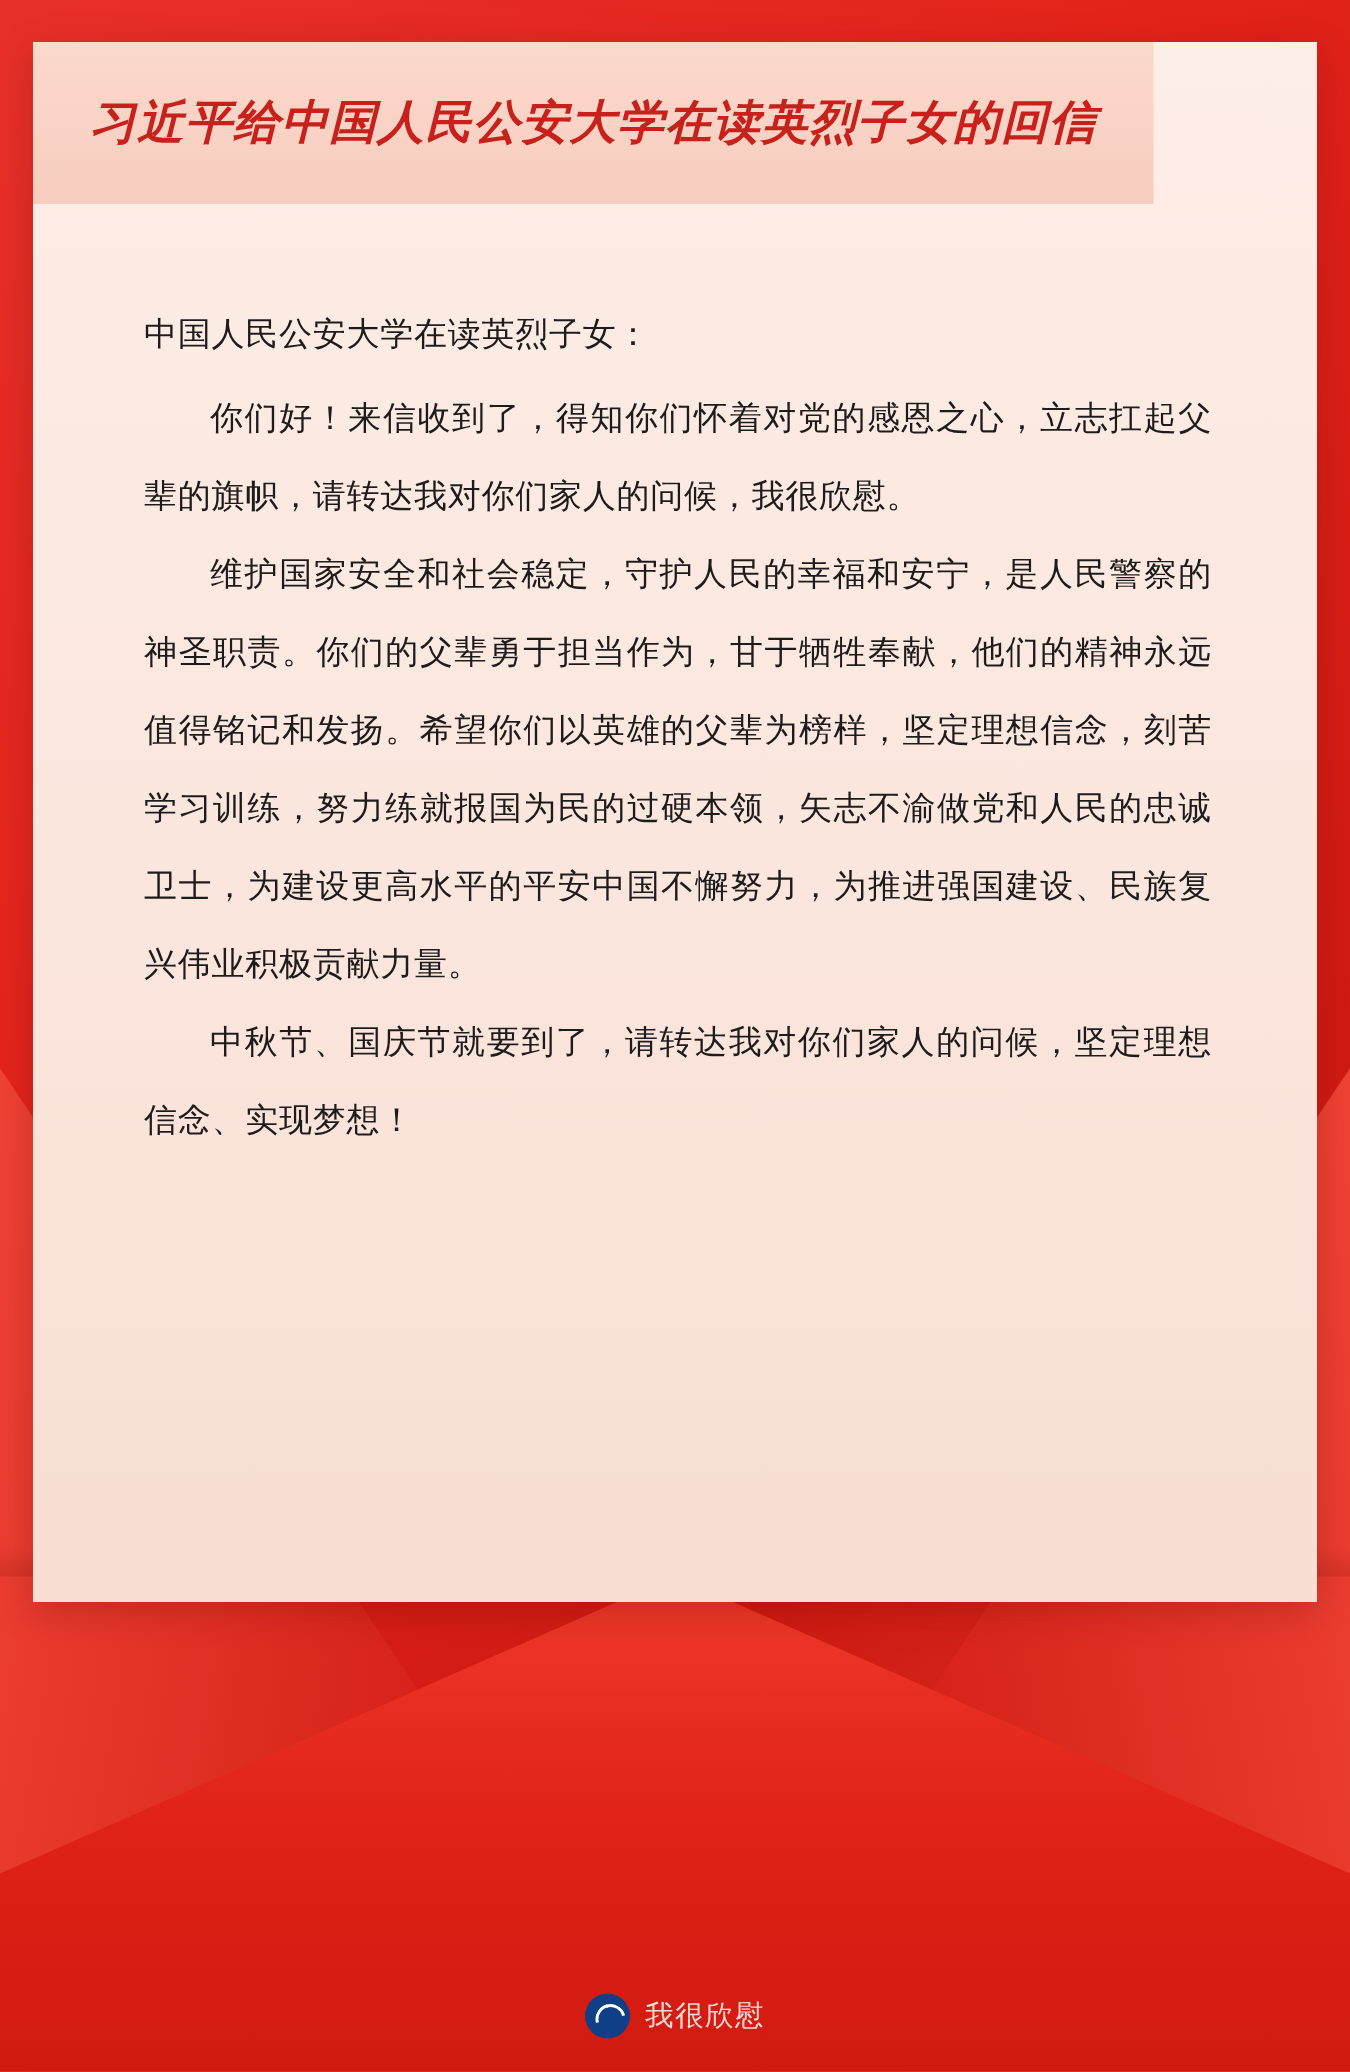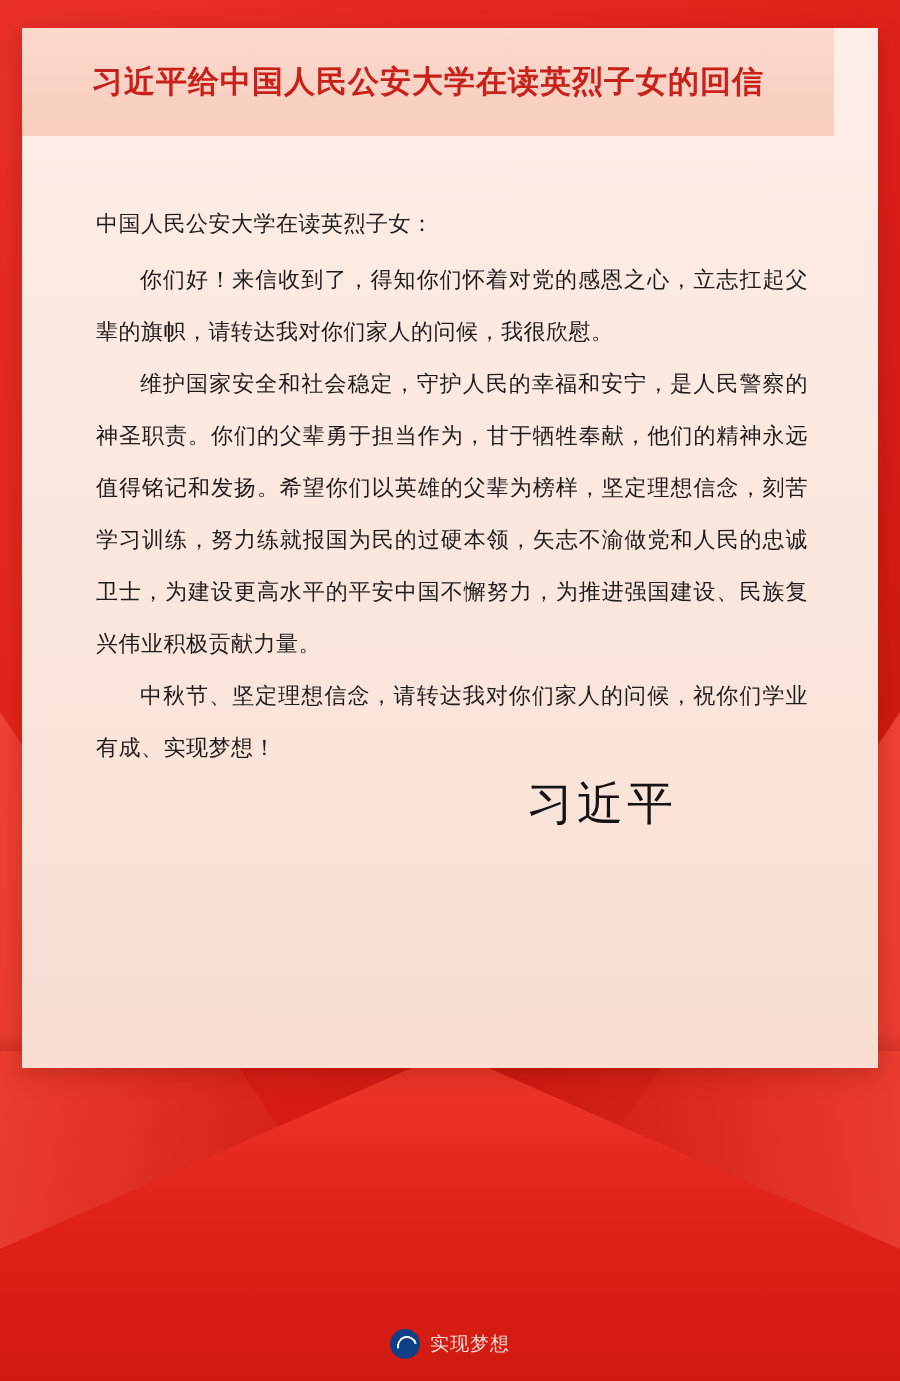--- a/index.html
+++ b/index.html
@@ -74,26 +74,27 @@
     width: 856px;
     height: 1040px;
     background: linear-gradient(180deg, #fdeee7 0%, #fbe6dd 55%, #f8ded3 100%);
     box-shadow: 0 6px 22px rgba(90,10,5,0.25);
   }
 
   .title-band {
     position: absolute;
     left: 0;
     top: 0;
-    width: 812px;
+    width: 747px;
     height: 108px;
     background: linear-gradient(180deg, #fbd9cd 0%, #f7cdbe 100%);
     display: flex;
     align-items: center;
     justify-content: center;
+    font-style: italic;
   }
   .title-text {
     color: #c8201a;
     font-size: 31px;
     font-weight: bold;
     letter-spacing: 1px;
     font-family: "DejaVu Serif", "Liberation Serif", serif;
     white-space: nowrap;
   }
 
@@ -191,25 +192,24 @@
 
   <div class="paper">
     <div class="title-band">
       <div class="title-text">习近平给中国人民公安大学在读英烈子女的回信</div>
     </div>
 
     <div class="letter-body">
       <p class="salutation">中国人民公安大学在读英烈子女：</p>
       <p class="para">你们好！来信收到了，得知你们怀着对党的感恩之心，立志扛起父辈的旗帜，请转达我对你们家人的问候，我很欣慰。</p>
       <p class="para">维护国家安全和社会稳定，守护人民的幸福和安宁，是人民警察的神圣职责。你们的父辈勇于担当作为，甘于牺牲奉献，他们的精神永远值得铭记和发扬。希望你们以英雄的父辈为榜样，坚定理想信念，刻苦学习训练，努力练就报国为民的过硬本领，矢志不渝做党和人民的忠诚卫士，为建设更高水平的平安中国不懈努力，为推进强国建设、民族复兴伟业积极贡献力量。</p>
-      <p class="para">中秋节、坚定理想信念，请转达我对你们家人的问候，祝你们学业有成、实现梦想！</p>
+      <p class="para">中秋节、国庆节就要到了，请转达我对你们家人的问候，坚定理想信念、实现梦想！</p>
     </div>
 
     <div class="signature-block">
-      <div class="signature-name">习近平</div>
     </div>
   </div>
 
   <div class="footer-credit">
     <span class="xinhua-logo"></span>
-    <span class="credit-text">实现梦想</span>
+    <span class="credit-text">我很欣慰</span>
   </div>
 </div>
 
 </body></html>

